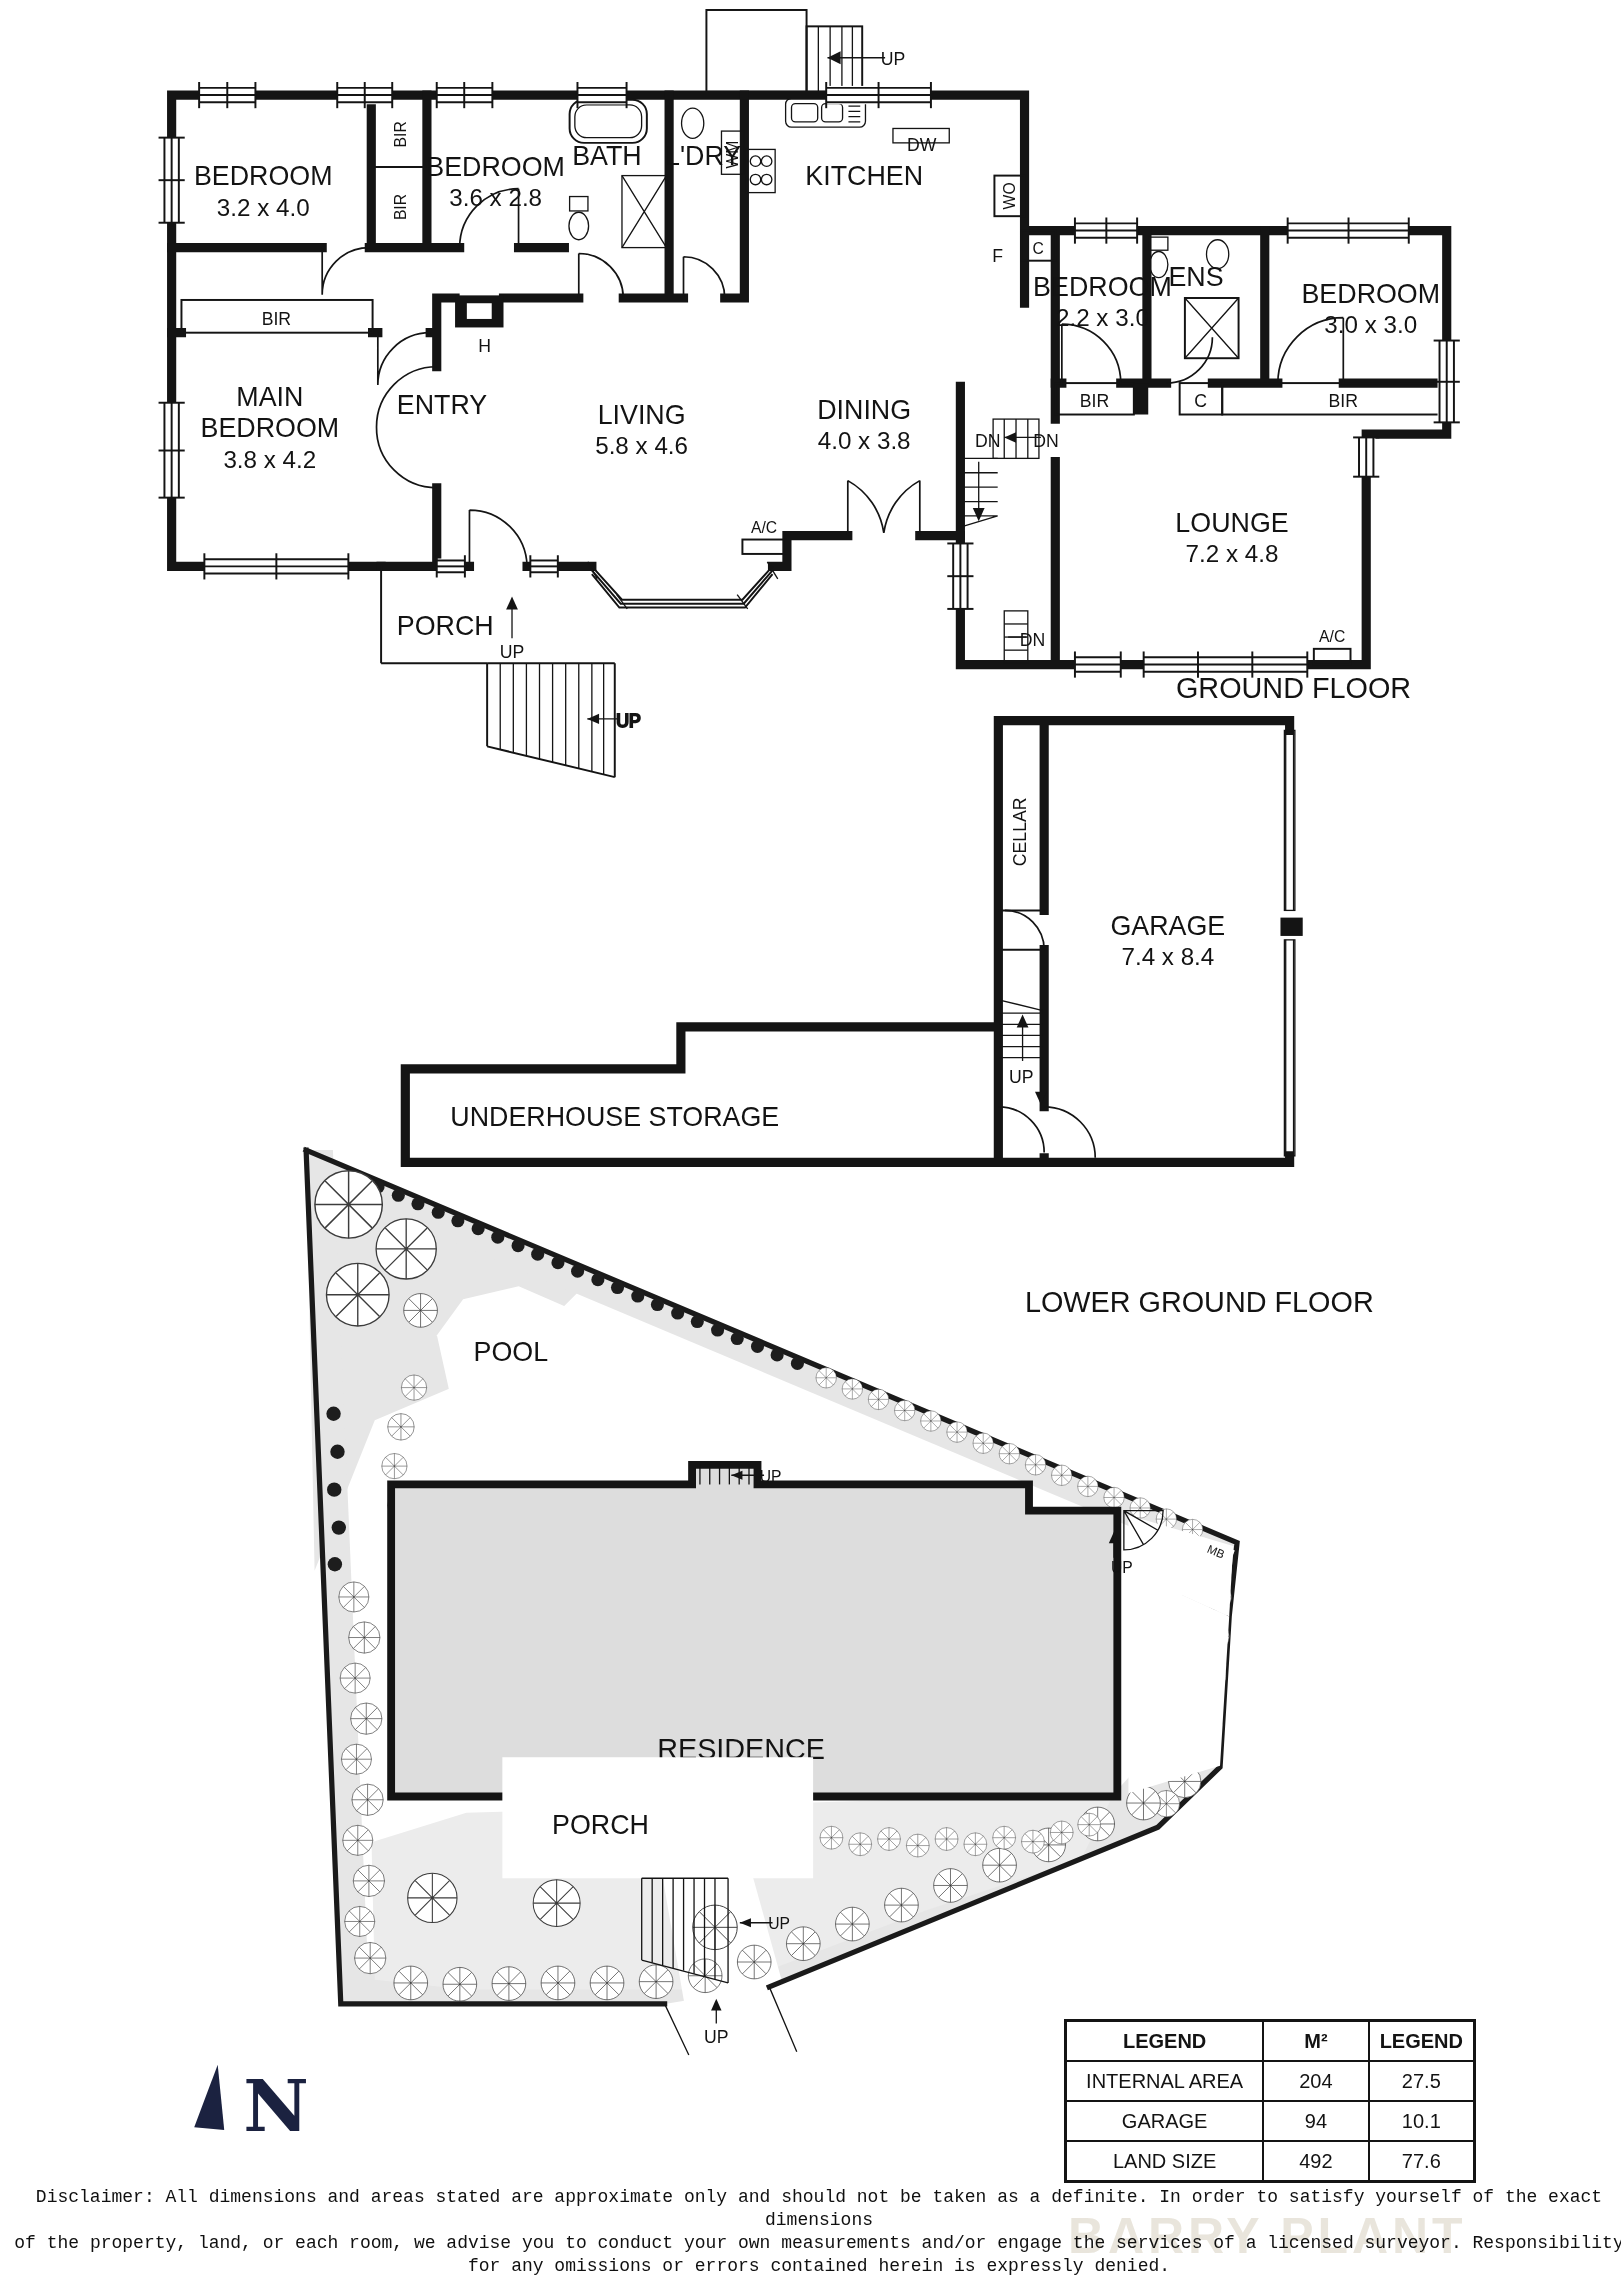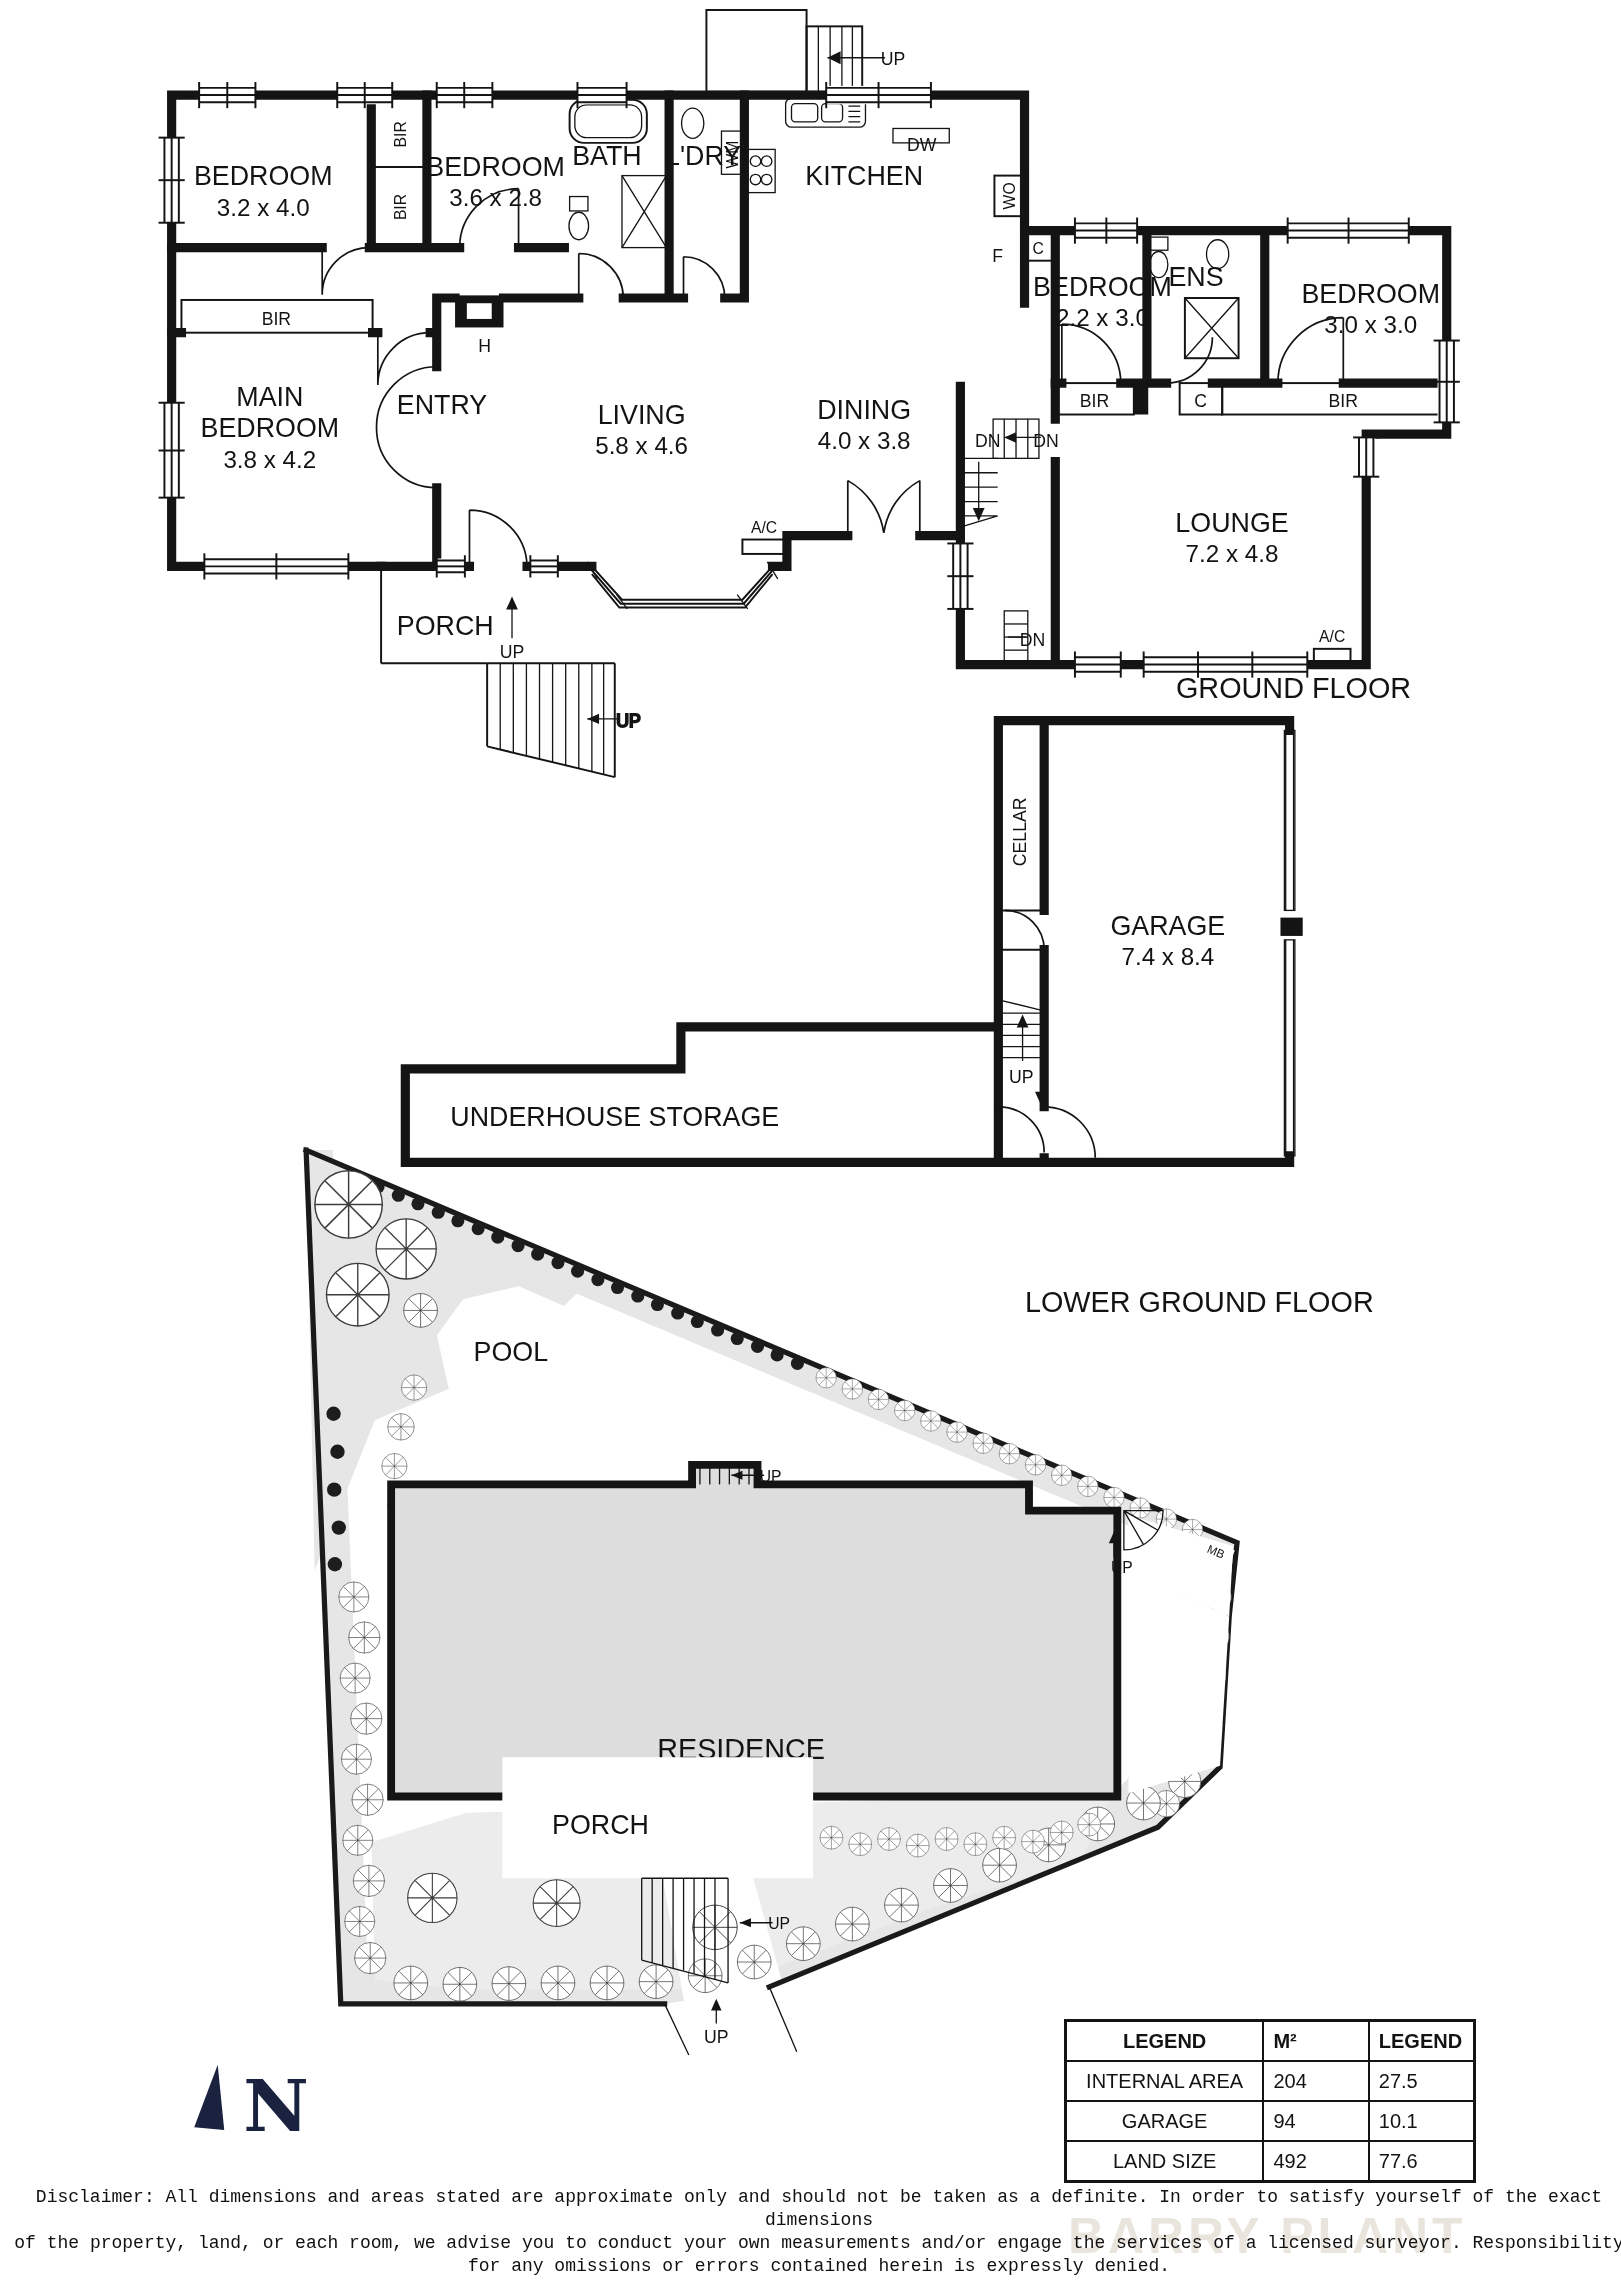--- a/index.html
+++ b/index.html
@@ -21,21 +21,21 @@
   .win line{stroke:#141414;stroke-width:3;}
   .arc{stroke:#141414;stroke-width:2.6;fill:none;}
   .tree{stroke:#3c3c3c;stroke-width:2;fill:#fff;}
   .shr{stroke:#2e2e2e;stroke-width:1.8;fill:#fff;}
   .dot{fill:#1d1d1d;stroke:none;}
   .band{fill:#e6e6e6;stroke:none;}
   .bnd{stroke:#1a1a1a;stroke-width:8;fill:none;stroke-linecap:square;}
   #legend{position:absolute;left:1056px;top:2019px;width:412px;border-collapse:collapse;}
   #legend td{border:2px solid #141414;font-size:20px;height:38px;padding:0 9.2px;text-align:center;}
   #legend tr.hdr td{font-weight:700;}
-  #legend td.num{text-align:left;width:85px;}
+  #legend td.num{text-align:center;width:85px;}
   #legend{border:3.3px solid #141414;}
   #disclaimer{position:absolute;left:0;top:2186px;width:1622px;text-align:center;
       font-size:18px;line-height:23px;color:#101010;font-family:Liberation Mono, monospace;}
   #watermark{position:absolute;left:1060px;top:2207px;font-size:50px;font-weight:700;
       letter-spacing:3.9px;color:#d8d1c0;opacity:.55;white-space:nowrap;}
 </style>
 </head>
 <body>
 
 <div id="page">

